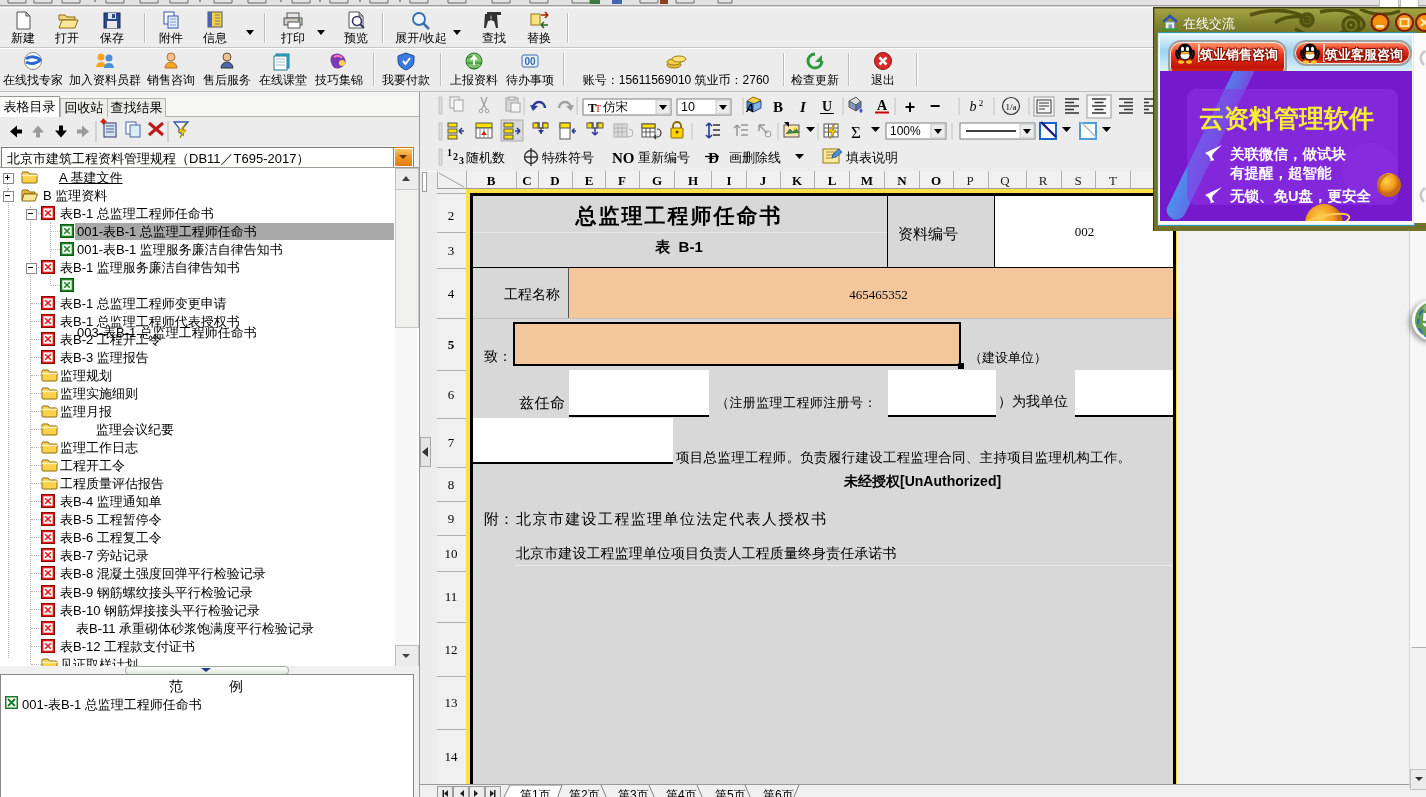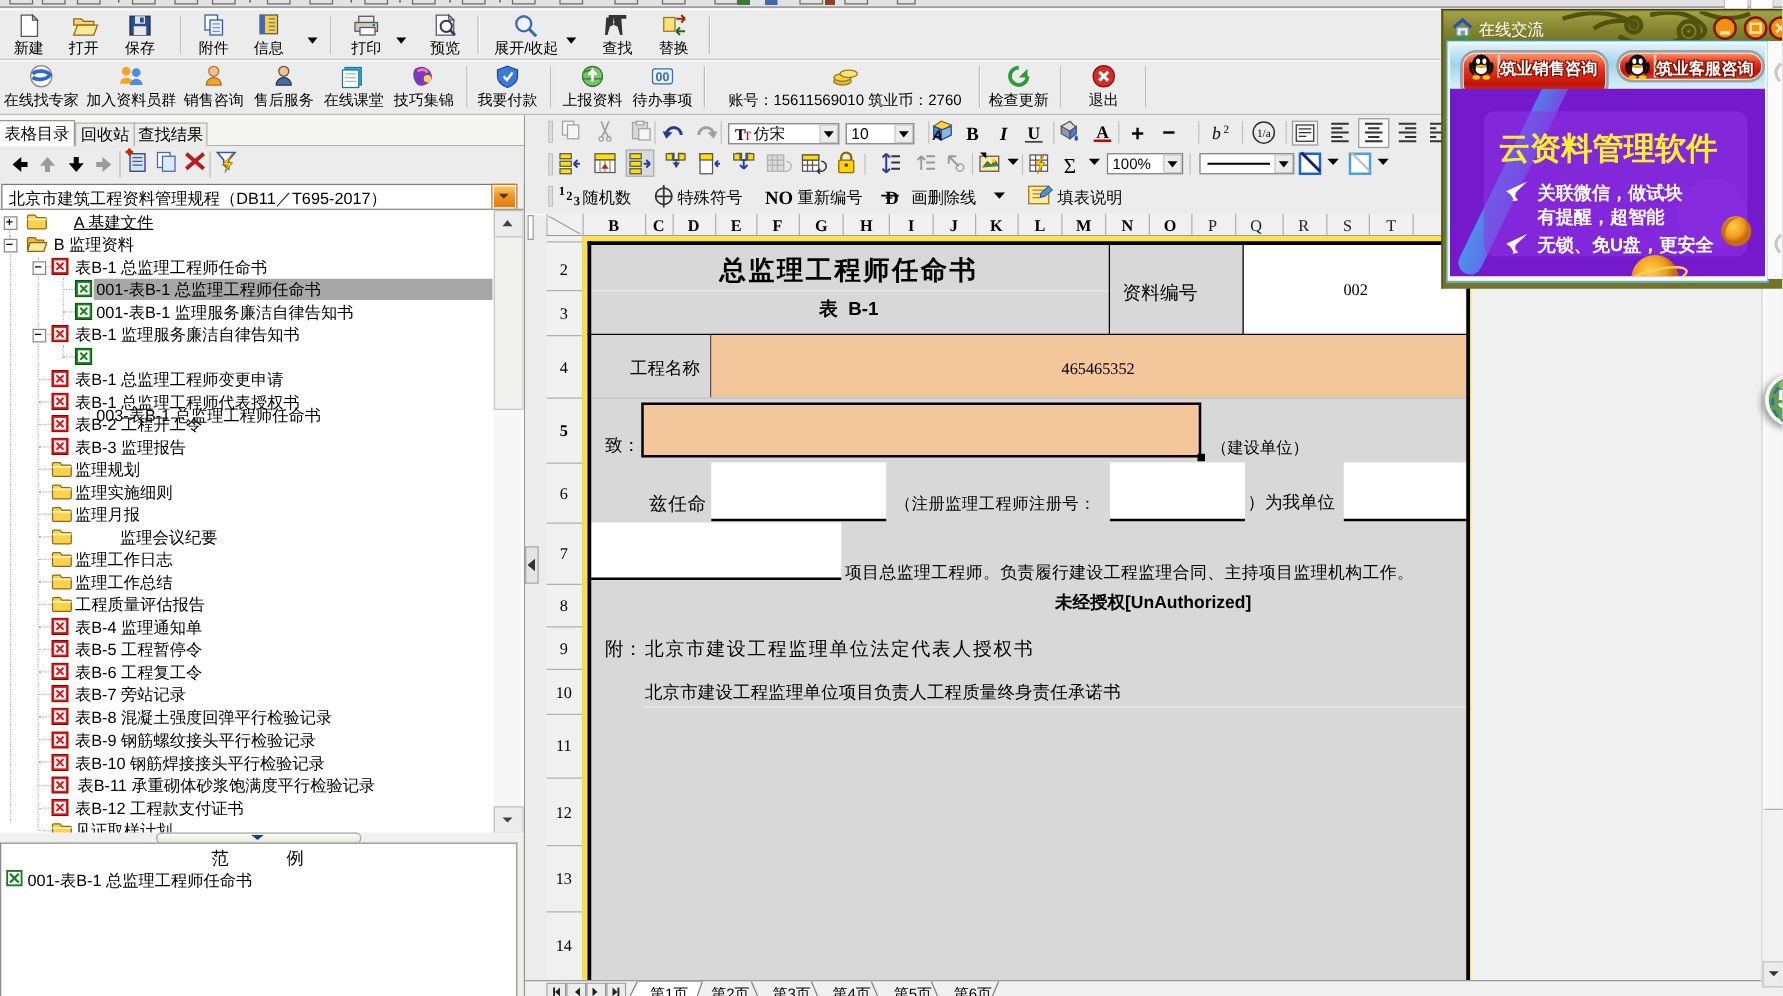--- a/index.html
+++ b/index.html
@@ -346,21 +346,21 @@
         <use href="#fc"></use>
       </svg>
 <div style="position:absolute;left:60px;top:253.3px;font-size:13px;line-height:17px;white-space:nowrap;margin-left:36px;">监理会议纪要</div>
 <svg width="17" height="14" style="position:absolute;left:41px;top:272.3px;">
         <use href="#fc"></use>
       </svg>
 <div style="position:absolute;left:60px;top:271.3px;font-size:13px;line-height:17px;white-space:nowrap;">监理工作日志</div>
 <svg width="17" height="14" style="position:absolute;left:41px;top:290.3px;">
         <use href="#fc"></use>
       </svg>
-<div style="position:absolute;left:60px;top:289.3px;font-size:13px;line-height:17px;white-space:nowrap;">监理工作总结</div>
+<div style="position:absolute;left:60px;top:289.3px;font-size:13px;line-height:17px;white-space:nowrap;">工程开工令</div>
 <svg width="17" height="14" style="position:absolute;left:41px;top:308.3px;">
         <use href="#fc"></use>
       </svg>
 <div style="position:absolute;left:60px;top:307.3px;font-size:13px;line-height:17px;white-space:nowrap;">工程质量评估报告</div>
 <svg width="14" height="14" style="position:absolute;left:41px;top:326.4px;">
         <use href="#xr"></use>
       </svg>
 <div style="position:absolute;left:60px;top:325.4px;font-size:13px;line-height:17px;white-space:nowrap;">表B-4 监理通知单</div>
 <svg width="14" height="14" style="position:absolute;left:41px;top:344.4px;">
         <use href="#xr"></use>
@@ -382,21 +382,21 @@
         <use href="#xr"></use>
       </svg>
 <div style="position:absolute;left:60px;top:415.5px;font-size:13px;line-height:17px;white-space:nowrap;">表B-9 钢筋螺纹接头平行检验记录</div>
 <svg width="14" height="14" style="position:absolute;left:41px;top:434.5px;">
         <use href="#xr"></use>
       </svg>
 <div style="position:absolute;left:60px;top:433.5px;font-size:13px;line-height:17px;white-space:nowrap;">表B-10 钢筋焊接接头平行检验记录</div>
 <svg width="14" height="14" style="position:absolute;left:41px;top:452.5px;">
         <use href="#xr"></use>
       </svg>
-<div style="position:absolute;left:62px;top:451.5px;font-size:13px;line-height:17px;white-space:nowrap;">表B-11 承重砌体砂浆饱满度平行检验记录</div>
+<div style="position:absolute;left:76px;top:451.5px;font-size:13px;line-height:17px;white-space:nowrap;">表B-11 承重砌体砂浆饱满度平行检验记录</div>
 <svg width="14" height="14" style="position:absolute;left:41px;top:470.5px;">
         <use href="#xr"></use>
       </svg>
 <div style="position:absolute;left:60px;top:469.5px;font-size:13px;line-height:17px;white-space:nowrap;">表B-12 工程款支付证书</div>
 <svg width="17" height="14" style="position:absolute;left:41px;top:488.5px;">
         <use href="#fc"></use>
       </svg>
 <div style="position:absolute;left:60px;top:487.5px;font-size:13px;line-height:17px;white-space:nowrap;">见证取样计划</div>
 
  <div class="abs" style="left:395px;top:0;width:22px;height:498px;background:#f7f7f7;">

